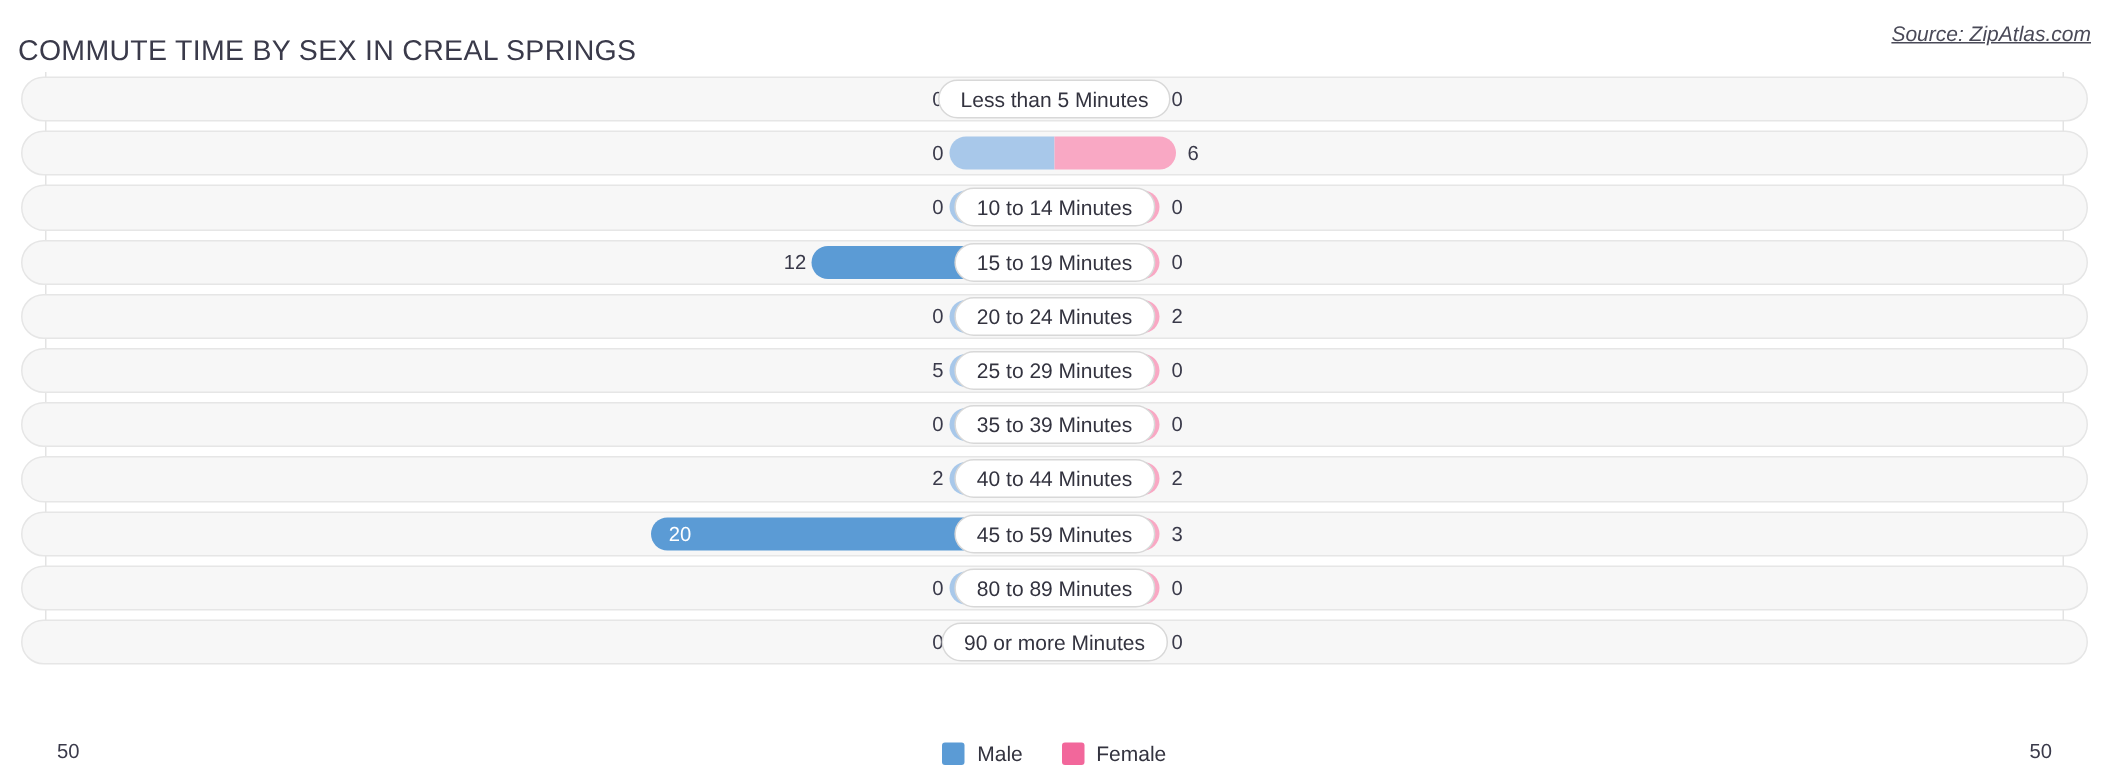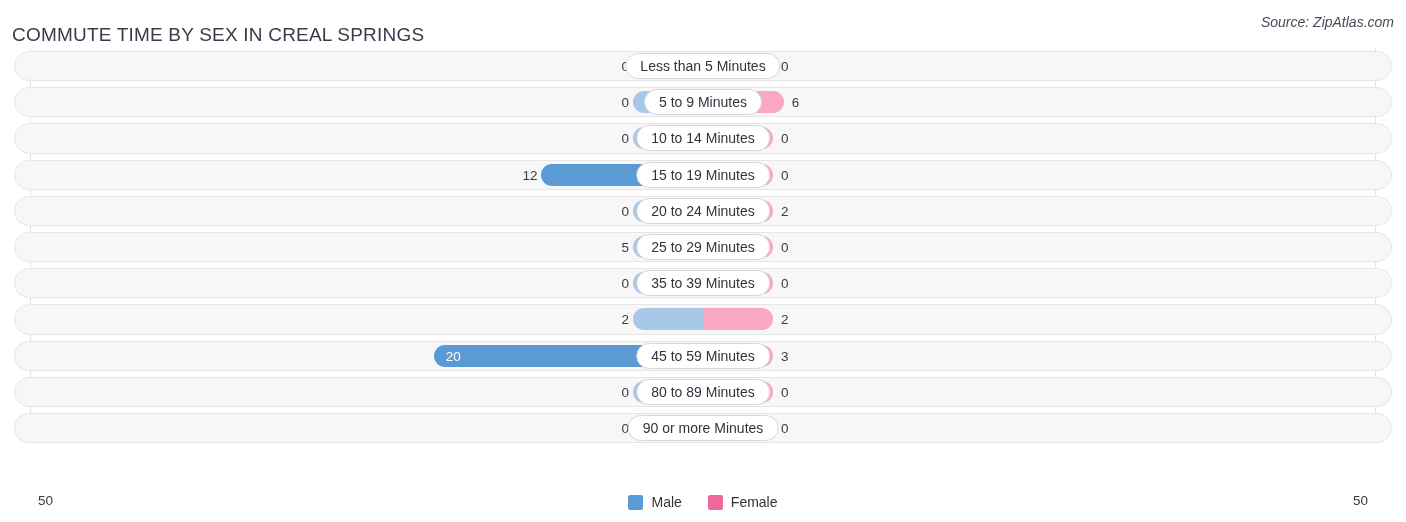--- a/index.html
+++ b/index.html
@@ -8,21 +8,21 @@
     font-family:"Liberation Sans",sans-serif;
     overflow:hidden;position:relative;
   }
 
   .chart-title{
     position:absolute;left:12px;top:24px;
     font-size:19px;color:#3a3a4a;letter-spacing:.2px;white-space:nowrap;
   }
   .source-note{
     position:absolute;right:12px;top:14px;
-    font-size:14px;font-style:italic;color:#4a4a58;white-space:nowrap;
+    font-size:14px;font-style:italic;color:#4a4a58;white-space:nowrap;text-decoration:underline;
   }
 
   .plot{
     position:absolute;left:0;top:48px;width:1406px;height:434px;
   }
   .gridline{
     position:absolute;top:0;bottom:54px;width:1px;background:#e3e3e3;
   }
   .gridline.left{left:30px;}
   .gridline.right{left:1375px;}
@@ -92,21 +92,20 @@
         <div class="bar female" style="left: 703px; width: 70px; background: rgb(249, 168, 196);"></div>
         <div class="val" style="left: 781px;">0</div>
         <div class="label-pill" style="left: 703px;">Less than 5 Minutes</div>
       </div>
       <div class="row">
         <div class="track"></div>
         <div class="bar male" style="left: 633px; width: 70px; background: rgb(168, 200, 234);"></div>
         <div class="val" style="left: 611px; text-align: right; width: 18px;">0</div>
         <div class="bar female" style="left: 703px; width: 80.64px; background: rgb(249, 168, 196);"></div>
         <div class="val" style="left: 791.64px;">6</div>
-        <div class="label-pill" style="left: 703px;">5 to 9 Minutes</div>
       </div>
       <div class="row">
         <div class="track"></div>
         <div class="bar male" style="left: 633px; width: 70px; background: rgb(168, 200, 234);"></div>
         <div class="val" style="left: 611px; text-align: right; width: 18px;">0</div>
         <div class="bar female" style="left: 703px; width: 70px; background: rgb(249, 168, 196);"></div>
         <div class="val" style="left: 781px;">0</div>
         <div class="label-pill" style="left: 703px;">10 to 14 Minutes</div>
       </div>
       <div class="row">
@@ -140,20 +139,21 @@
         <div class="bar female" style="left: 703px; width: 70px; background: rgb(249, 168, 196);"></div>
         <div class="val" style="left: 781px;">0</div>
         <div class="label-pill" style="left: 703px;">35 to 39 Minutes</div>
       </div>
       <div class="row">
         <div class="track"></div>
         <div class="bar male" style="left: 633px; width: 70px; background: rgb(168, 200, 234);"></div>
         <div class="val" style="left: 611px; text-align: right; width: 18px;">2</div>
         <div class="bar female" style="left: 703px; width: 70px; background: rgb(249, 168, 196);"></div>
         <div class="val" style="left: 781px;">2</div>
+        <div class="label-pill" style="left: 703px;">40 to 44 Minutes</div>
       </div>
       <div class="row">
         <div class="track"></div>
         <div class="bar male" style="left: 433.8px; width: 269.2px; background: rgb(91, 155, 213);"></div>
         <div class="val inside" style="left: 445.8px;">20</div>
         <div class="bar female" style="left: 703px; width: 70px; background: rgb(249, 168, 196);"></div>
         <div class="val" style="left: 781px;">3</div>
         <div class="label-pill" style="left: 703px;">45 to 59 Minutes</div>
       </div>
       <div class="row">

